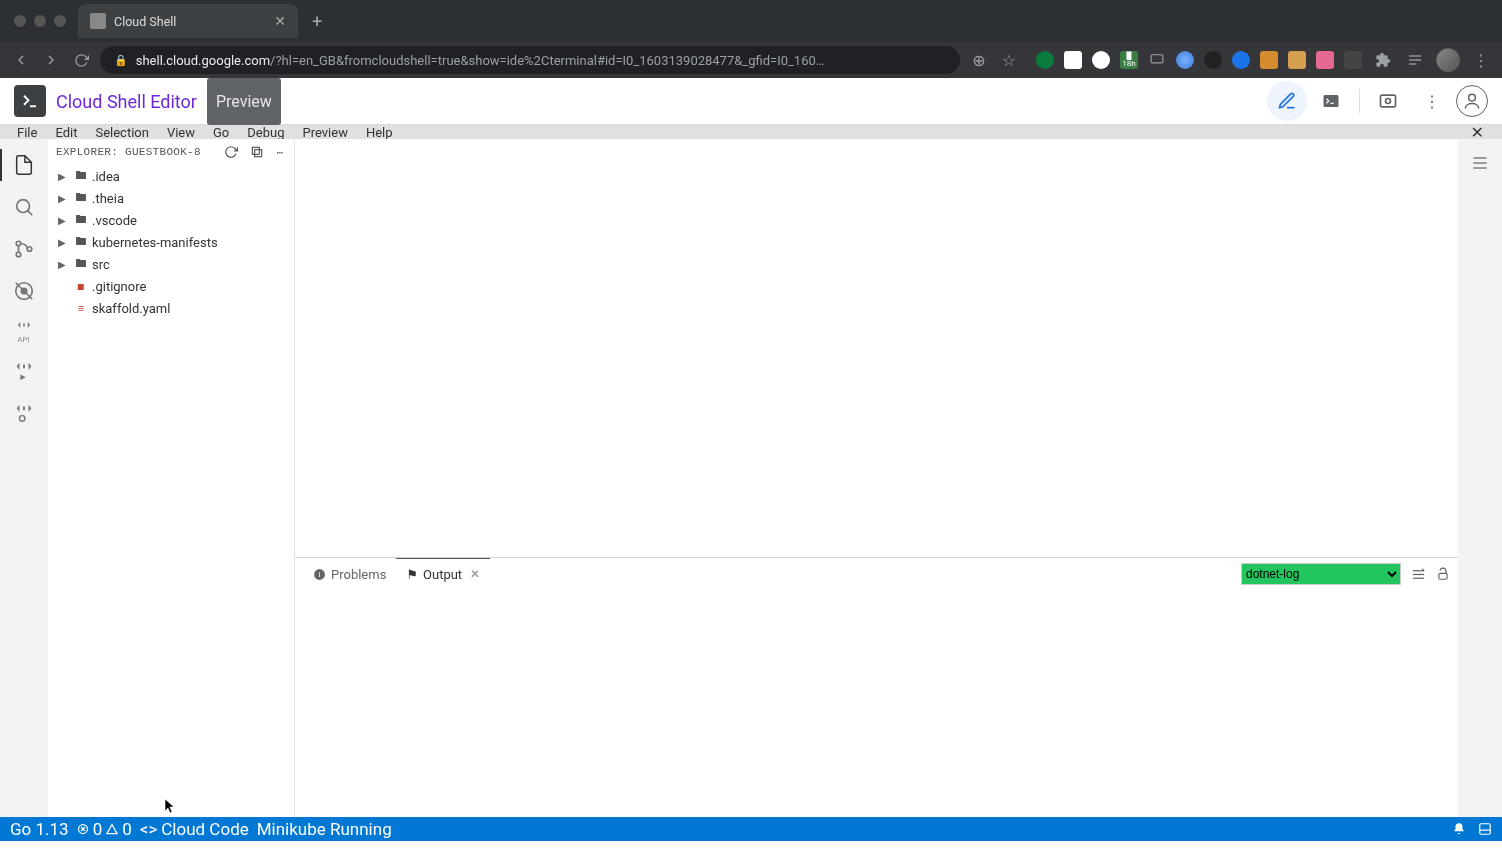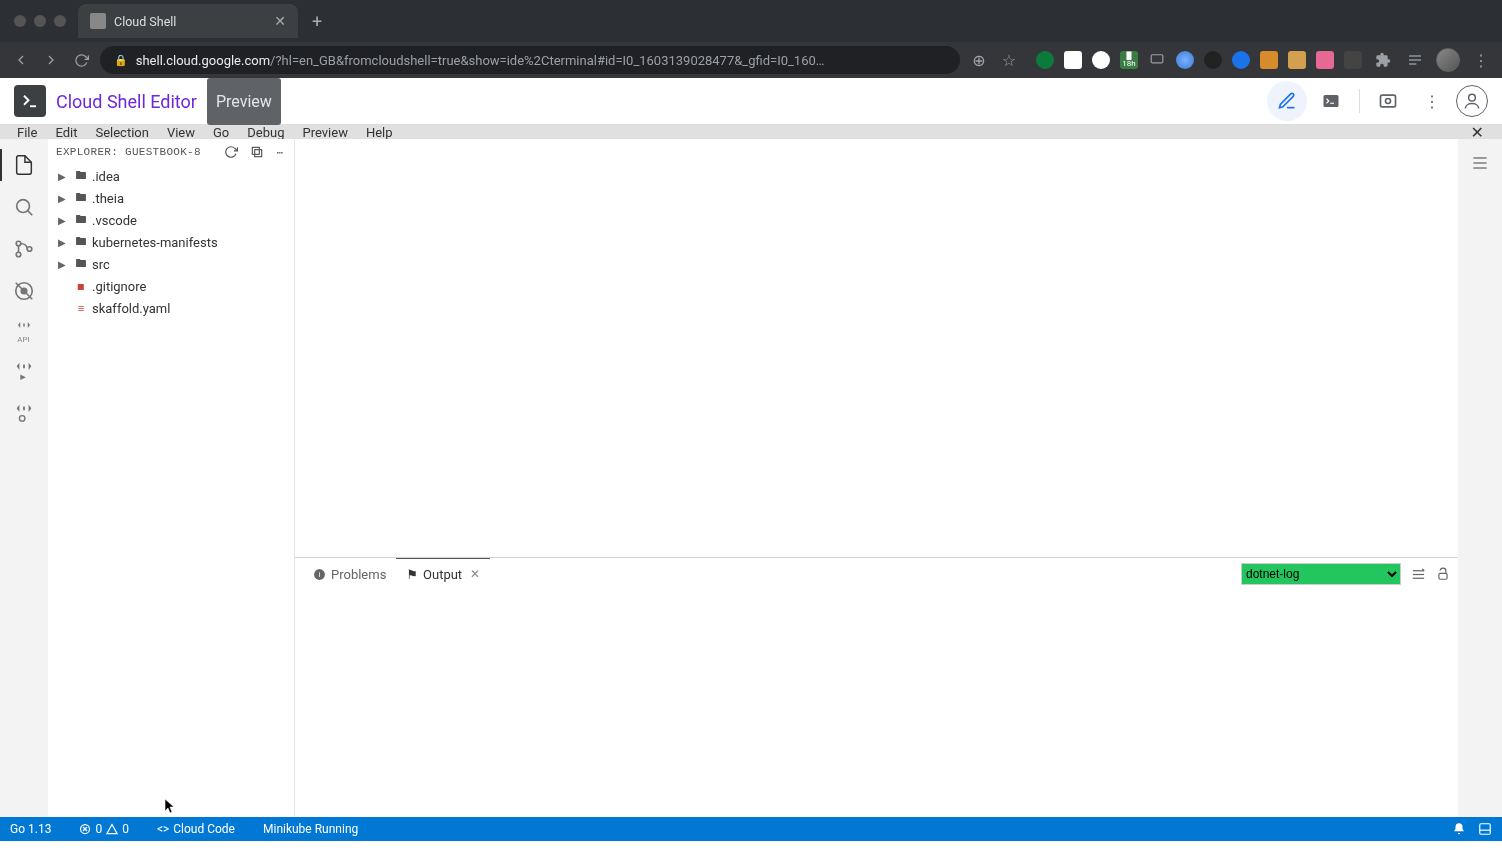--- a/index.html
+++ b/index.html
@@ -74,21 +74,21 @@
 .panel-tabs { display: flex; align-items: center; height: 32px; padding: 0 8px; }
 .panel-tab { display: flex; align-items: center; gap: 5px; padding: 0 10px; height: 100%; font-size: 13px; color: #666; cursor: pointer; }
 .panel-tab.active { border-top: 1px solid #555; margin-top: -1px; color: #333; }
 .panel-tab-close { color: #888; font-size: 12px; margin-left: 3px; cursor: pointer; }
 .panel-right { margin-left: auto; display: flex; align-items: center; gap: 10px; }
 .panel-select { font-size: 12px; height: 22px; border: 1px solid #ccc; background: #22c55e; min-width: 160px; }
 .panel-icon { color: #666; cursor: pointer; font-size: 13px; }
 .panel-body { flex: 1; background: #fff; }
 
 
-.status-bar { height: 24px; background: #0078d4; display: flex; align-items: center; color: #fff; font-size: 12px; padding: 0 10px; gap: 28px; }
+.status-bar { height: 24px; background: #0078d4; display: flex; align-items: center; color: #fff; font-size: 17px; padding: 0 10px; gap: 8px; }
 .status-item { display: flex; align-items: center; gap: 4px; cursor: pointer; }
 .status-right { margin-left: auto; display: flex; gap: 12px; }
 
 
 .fake-cursor { position: fixed; left: 165px; top: 799px; width: 12px; height: 16px; pointer-events: none; z-index: 9999; }
 .fake-cursor svg { display: block; }
 
 svg { display: block; }
 </style>
 </head>

